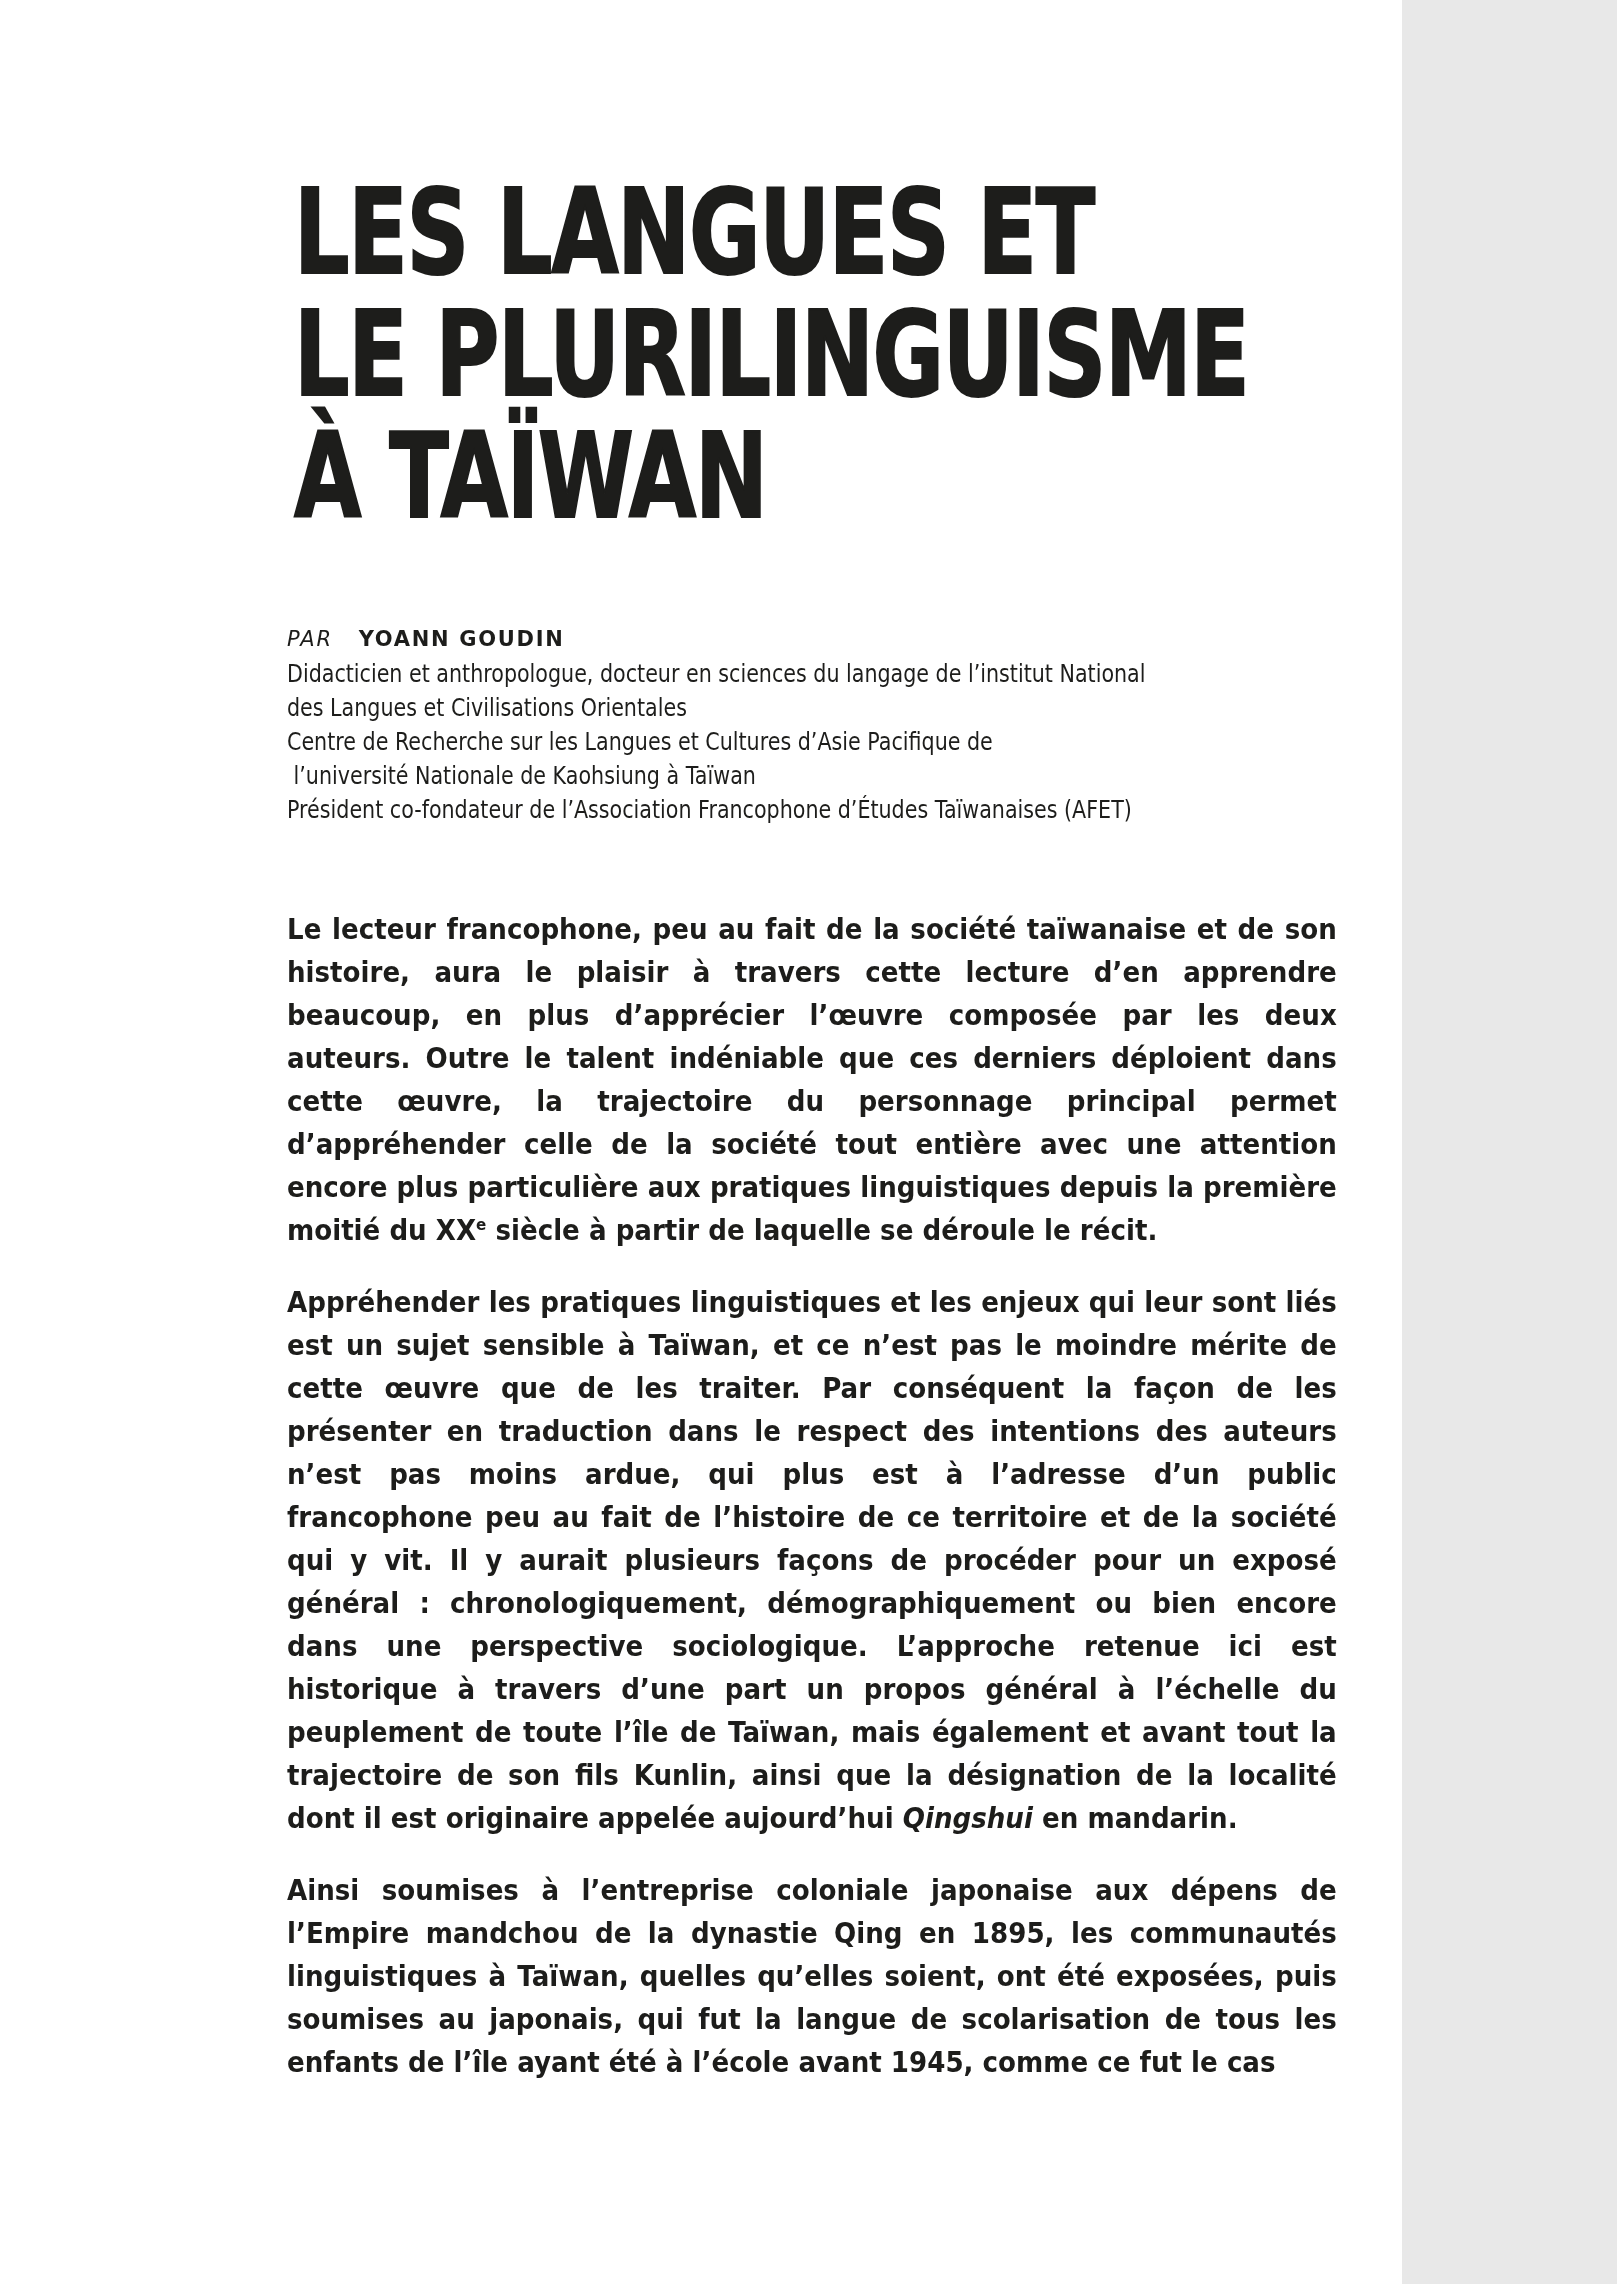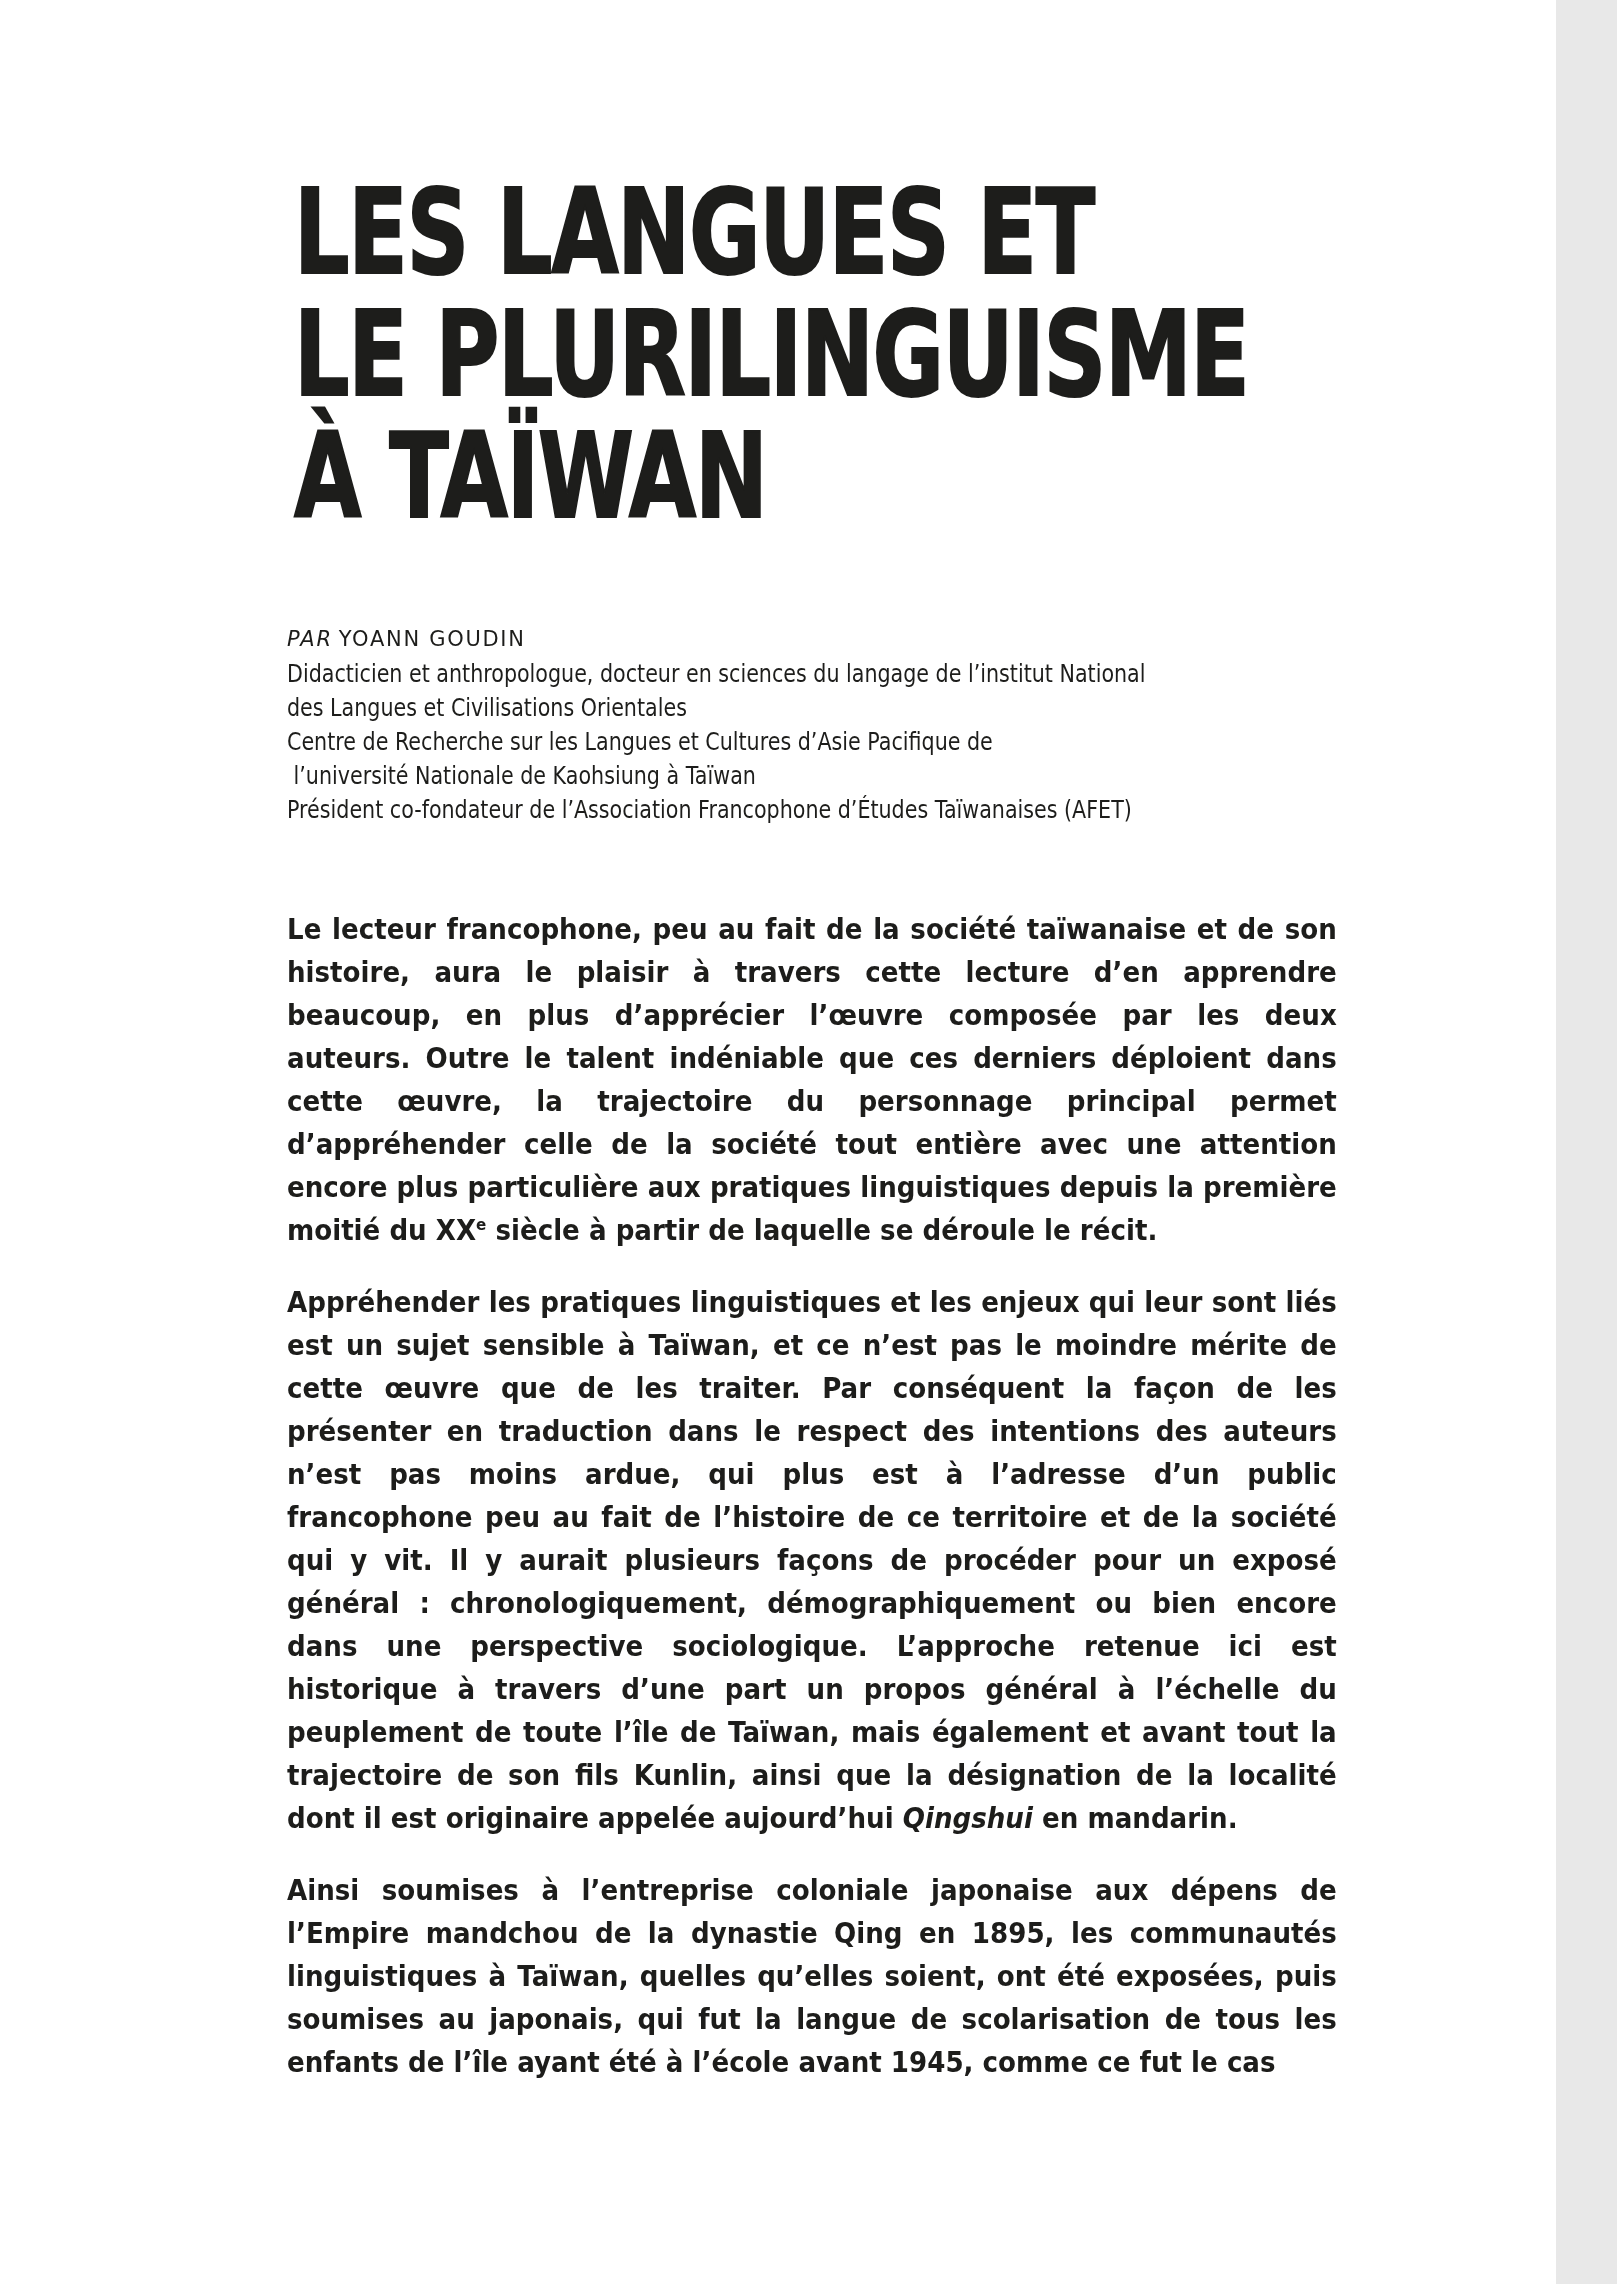--- a/index.html
+++ b/index.html
@@ -1,20 +1,20 @@
 <!DOCTYPE html>
 <html lang="fr" style="--ink: #1d1d1b; --paper: #ffffff;font-size:13.3px"><head>
 <meta charset="utf-8">
 <style>
   :root { --ink: #1d1d1b; --paper: #ffffff; }
   * { margin: 0; padding: 0; box-sizing: border-box; }
   html, body { background: #e8e8e8; }
   .page {
     position: relative;
-    width: 1556px;
+    width: 1402px;
     height: 2284px;
     background: var(--paper);
     overflow: hidden;
     font-family: "DejaVu Sans", "Liberation Sans", sans-serif;
     color: var(--ink);
   }
 
   
   .title {
     position: absolute;
@@ -37,21 +37,21 @@
   .byline {
     position: absolute;
     left: 287px;
     top: 622px;
     font-size: 21px;
     line-height: 34px;
     letter-spacing: 1.7px;
     white-space: nowrap;
   }
   .byline-prefix { font-weight: 400; font-style: italic; }
-  .byline-name { font-weight: 400; margin-left: 6px; }
+  .byline-name { font-weight: 700; margin-left: 26px; }
 
   
   .affiliations {
     position: absolute;
     left: 287px;
     top: 657px;
     font-size: 24px;
     line-height: 34px;
     font-weight: 400;
     transform: scaleX(0.86);

